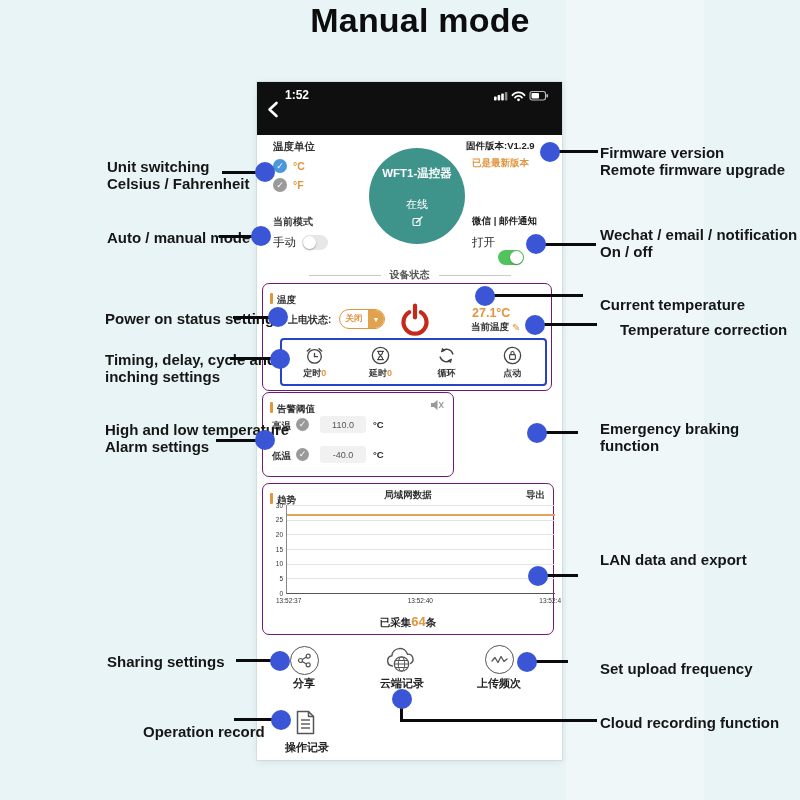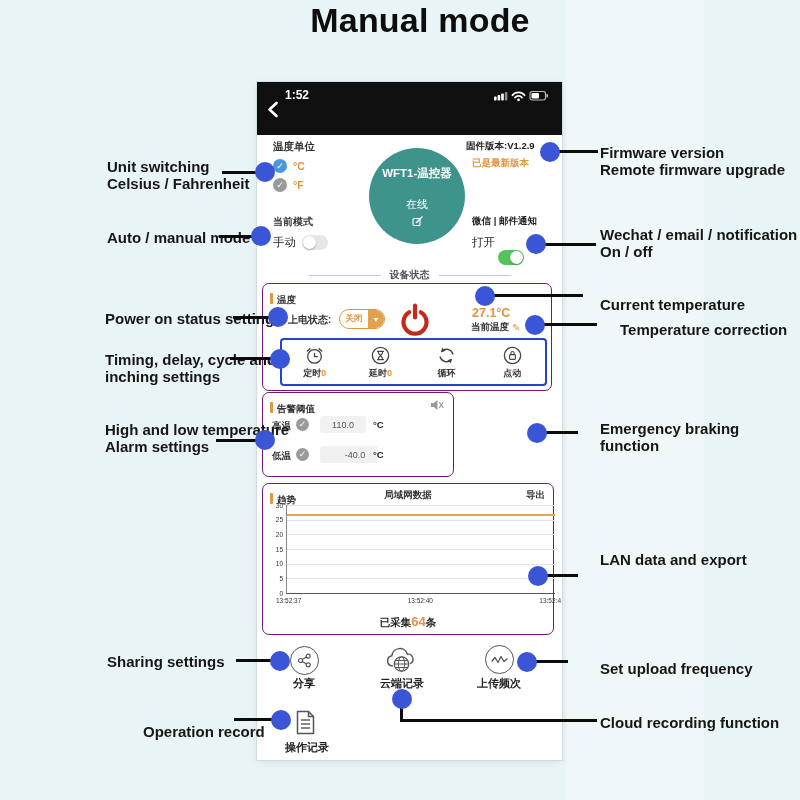--- a/index.html
+++ b/index.html
@@ -204,21 +204,21 @@
       <polygon points="1,4 3.8,4 7.5,1 7.5,11 3.8,8 1,8" fill="#9a9a9a"></polygon>
       <line x1="9.5" y1="3.5" x2="13" y2="8.5" stroke="#9a9a9a" stroke-width="1.3" stroke-linecap="round"></line>
       <line x1="13" y1="3.5" x2="9.5" y2="8.5" stroke="#9a9a9a" stroke-width="1.3" stroke-linecap="round"></line>
     </svg>
     <div class="abs lbl" style="left:9px;top:27px;font-size:9.5px;">高温</div>
     <span class="chk gray abs" style="left:33px;top:25px;width:13px;height:13px;line-height:13px;">✓</span>
     <div class="ainput" style="left:57px;top:23px;">110.0</div>
     <div class="abs" style="left:110px;top:26px;font-size:9.5px;font-weight:700;color:#222;">°C</div>
     <div class="abs lbl" style="left:9px;top:57px;font-size:9.5px;">低温</div>
     <span class="chk gray abs" style="left:33px;top:55px;width:13px;height:13px;line-height:13px;">✓</span>
-    <div class="ainput" style="left:57px;top:53px;padding-left:12px;">-40.0</div>
+    <div class="ainput" style="left:57px;top:53px;">-40.0</div>
     <div class="abs" style="left:110px;top:56px;font-size:9.5px;font-weight:700;color:#222;">°C</div>
   </div>
 
 
   <div class="obox" style="left:5px;top:401px;width:290px;height:150px;">
     <div class="abs" style="left:7px;top:5px;">
       <span class="obar"></span><span class="boxtitle">趋势</span>
     </div>
     <div class="abs" style="left:0;top:5px;width:290px;text-align:center;font-size:9.5px;font-weight:700;color:#333;">局域网数据</div>
     <div class="abs" style="right:8px;top:5px;font-size:9.5px;font-weight:700;color:#333;">导出</div>

